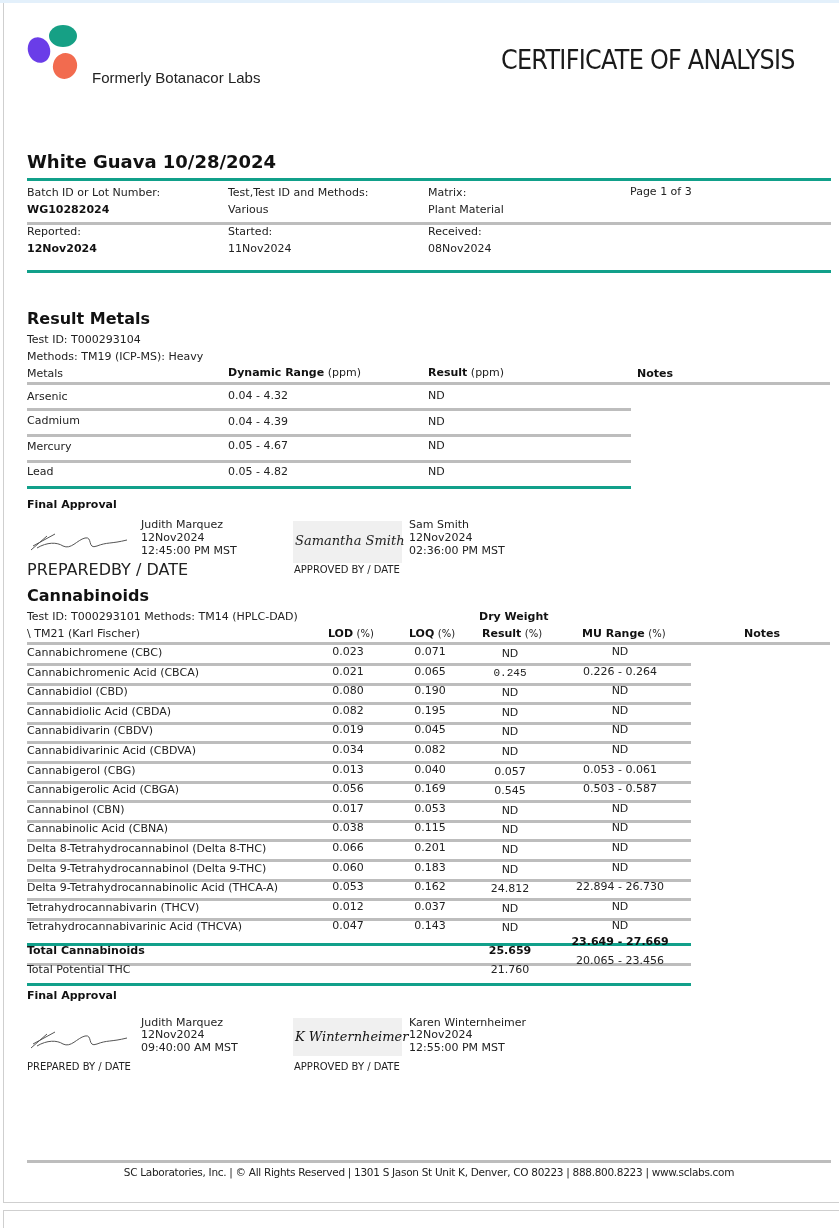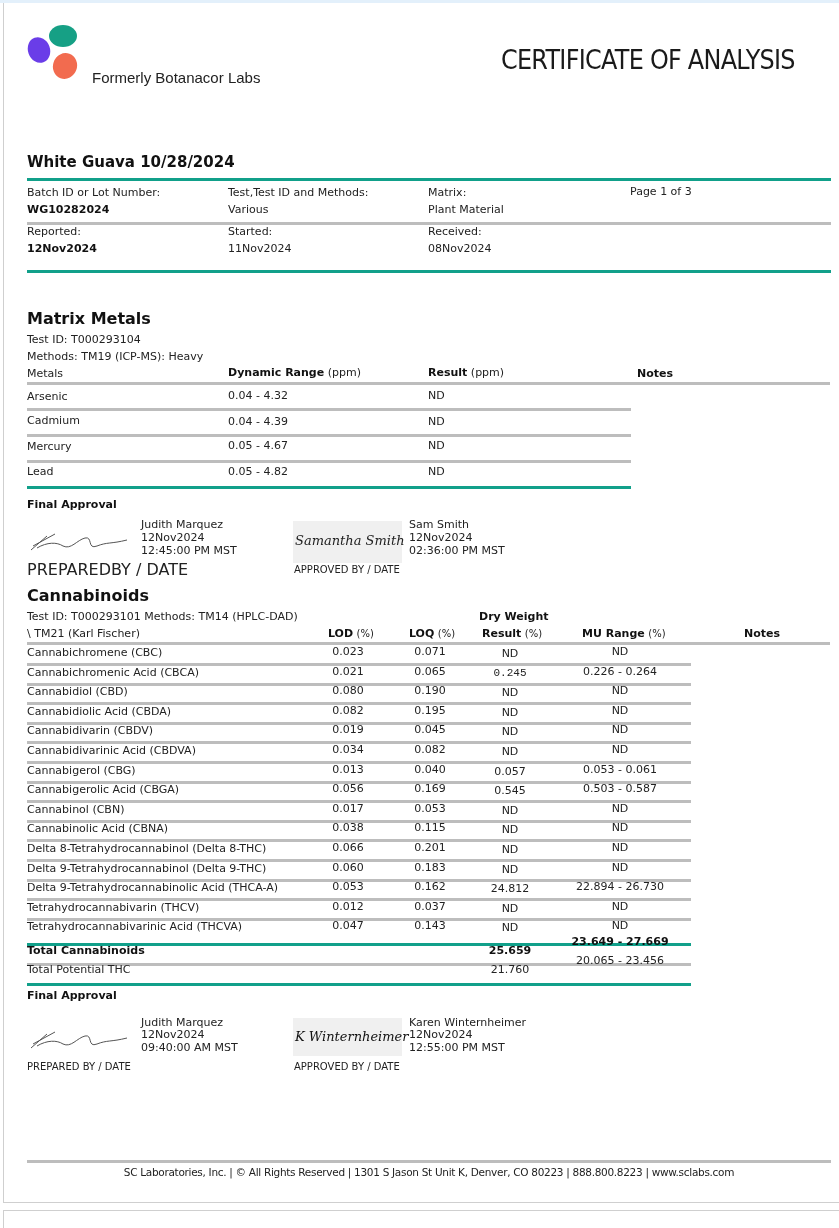--- a/index.html
+++ b/index.html
@@ -27,39 +27,39 @@
 <div class="abs" style="left:27px;top:24px;width:240px;height:66px;">
   <svg width="52" height="56" viewBox="0 0 52 56" style="position:absolute;left:0;top:0;">
     <ellipse cx="36" cy="12" rx="14" ry="11" fill="#16a085"></ellipse>
     <ellipse cx="12" cy="26" rx="11" ry="13" fill="#6a3de8" transform="rotate(-20 12 26)"></ellipse>
     <ellipse cx="38" cy="42" rx="12" ry="13" fill="#f26b4f" transform="rotate(20 38 42)"></ellipse>
   </svg>
   <div class="abs logo-text" style="left:65px;top:45px;font-size:15px;line-height:18px;color:#222;white-space:nowrap;">Formerly Botanacor Labs</div>
 </div>
 <div class="abs" style="left:501px;top:45px;font-size:26px;line-height:30px;color:#1a1a1a;white-space:nowrap;font-family:'DejaVu Sans',sans-serif;font-weight:normal;letter-spacing:-0.8px;transform:scaleX(0.92);transform-origin:left;">CERTIFICATE OF ANALYSIS</div>
 
-<div class="abs b" style="left:27px;top:151px;font-size:15px;line-height:22px;">White Guava 10/28/2024</div>
+<div class="abs b" style="left:27px;top:151px;font-size:18px;line-height:22px;">White Guava 10/28/2024</div>
 <div class="abs teal" style="left:27px;top:178px;width:804px;"></div>
 <div class="abs t" style="left:27px;top:186px;">Batch ID or Lot Number:</div>
 <div class="abs t b" style="left:27px;top:203px;">WG10282024</div>
 <div class="abs t" style="left:228px;top:186px;">Test,Test ID and Methods:</div>
 <div class="abs t" style="left:228px;top:203px;">Various</div>
 <div class="abs t" style="left:428px;top:186px;">Matrix:</div>
 <div class="abs t" style="left:428px;top:203px;">Plant Material</div>
 <div class="abs t" style="left:630px;top:185px;">Page 1 of 3</div>
 <div class="abs grey" style="left:27px;top:222px;width:804px;"></div>
 <div class="abs t" style="left:27px;top:225px;">Reported:</div>
 <div class="abs t b" style="left:27px;top:242px;">12Nov2024</div>
 <div class="abs t" style="left:228px;top:225px;">Started:</div>
 <div class="abs t" style="left:228px;top:242px;">11Nov2024</div>
 <div class="abs t" style="left:428px;top:225px;">Received:</div>
 <div class="abs t" style="left:428px;top:242px;">08Nov2024</div>
 <div class="abs teal" style="left:27px;top:270px;width:804px;"></div>
 
-<div class="abs b" style="left:27px;top:309px;font-size:16px;line-height:20px;">Matrix Metals</div>
+<div class="abs b" style="left:27px;top:309px;font-size:16px;line-height:20px;">Result Metals</div>
 <div class="abs t" style="left:27px;top:333px;">Test ID: T000293104</div>
 <div class="abs t" style="left:27px;top:350px;">Methods: TM19 (ICP-MS): Heavy</div>
 <div class="abs t" style="left:27px;top:367px;">Metals</div>
 <div class="abs t" style="left:228px;top:366px;"><span class="b">Dynamic Range</span> <span>(ppm)</span></div>
 <div class="abs t" style="left:428px;top:366px;"><span class="b">Result</span> <span>(ppm)</span></div>
 <div class="abs t b" style="left:637px;top:367px;">Notes</div>
 <div class="abs grey" style="left:27px;top:382px;width:803px;"></div>
 
 <div>
   <div class="abs t" style="left:27px;top:390px;">Arsenic</div>

